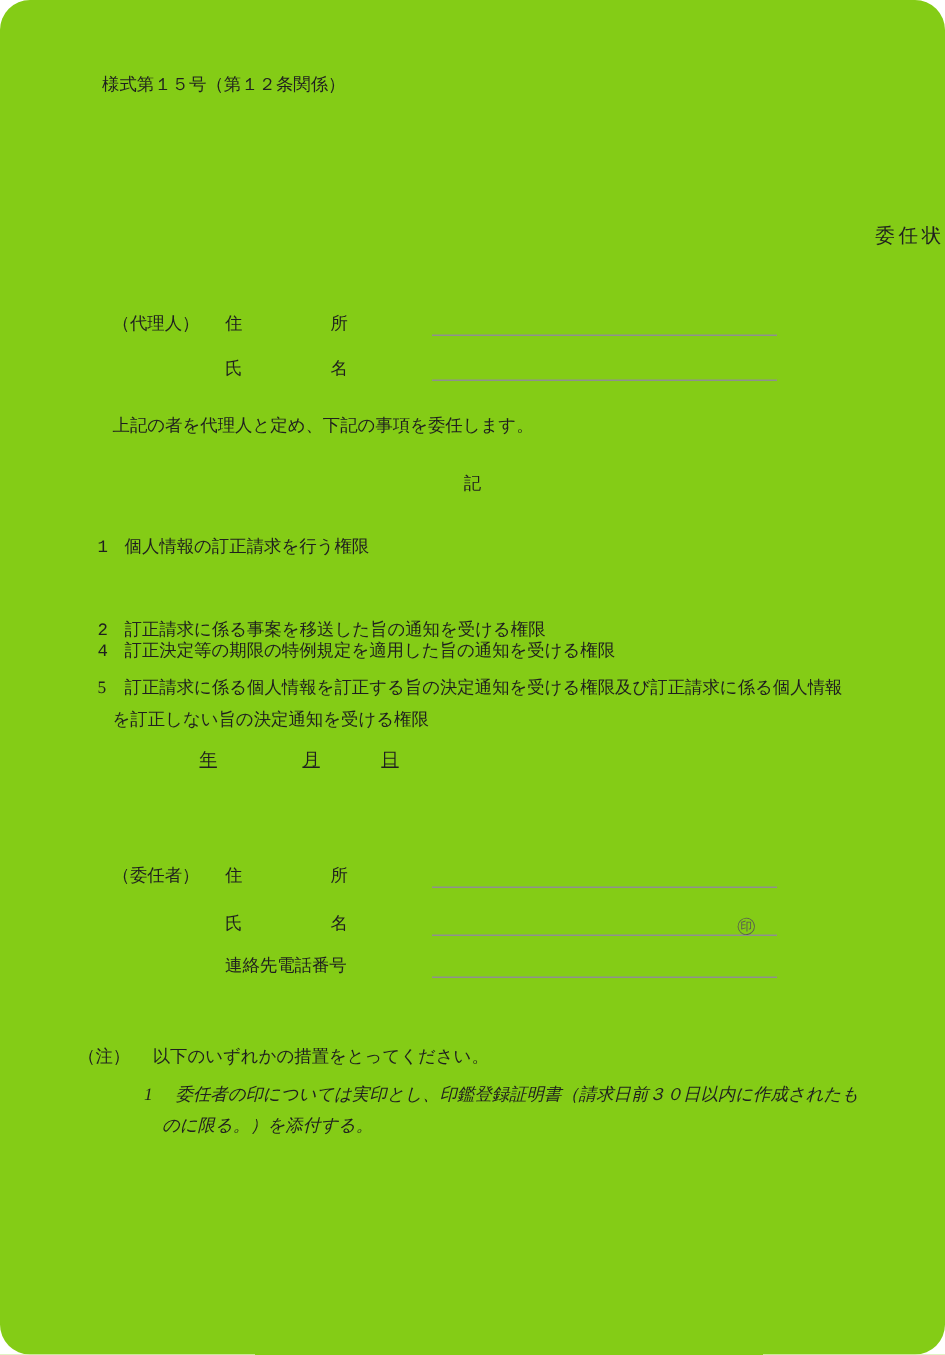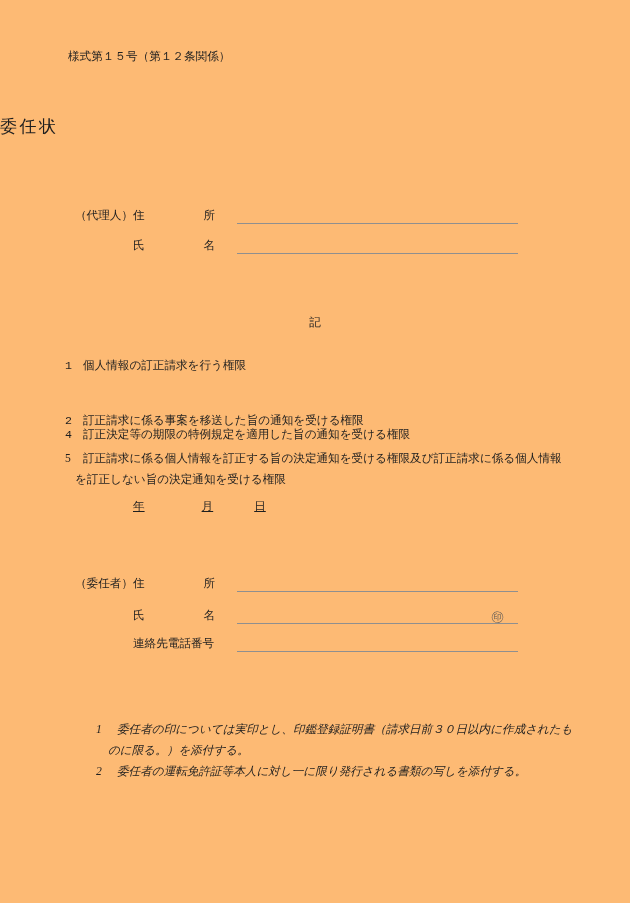--- a/index.html
+++ b/index.html
@@ -1,34 +1,35 @@
 <!DOCTYPE html>
 <html lang="ja"><head>
 <meta charset="utf-8">
 <style>
   html,body { margin:0; padding:0; background:#ffffff; }
   .page {
     position:relative;
     width:630px; height:903px;
-    background:#fdba74;
+    background:#84cc16;
     font-family:"Liberation Serif","DejaVu Serif",serif;
     color:#1f1f1f;
     font-size:11.6px;
     line-height:1.35;
     overflow:hidden;
+    border-radius:20px;
   }
   .abs { position:absolute; }
 
   #form-number { left:68px; top:49px; }
   #purpose-note { right:70px; top:89px; }
-  #doc-title { left:0; right:0; top:116px; text-align:left; font-size:17px; letter-spacing:2.5px; }
+  #doc-title { left:0; right:0; top:148px; text-align:right; font-size:13px; letter-spacing:2.5px; }
 
   .field-row {
     position:absolute; left:75px; width:443px; height:20px;
-    display:flex; align-items:flex-end;
+    display:flex; align-items:flex-end;gap:17px;
   }
   .party { width:58px; white-space:nowrap; }
   .fname { width:82px; display:flex; justify-content:space-between; white-space:nowrap; }
   .fgap  { width:22px; }
   .uline { flex:1; border-bottom:1.5px solid #8f8f8f; height:19px; position:relative; }
 
   #agent-address-row { top:204px; }
   #agent-name-row    { top:234px; }
 
   #declaration { left:75px; top:276px; }
@@ -87,20 +88,21 @@
   <div class="field-row" id="agent-name-row">
     <span class="party"></span>
     <span class="fname">
       <span>氏</span>
       <span>名</span>
     </span>
     <span class="fgap"></span>
     <span class="uline"></span>
   </div>
 
+  <div class="abs" id="declaration">上記の者を代理人と定め、下記の事項を委任します。</div>
 
   <div class="abs" id="list-heading">記</div>
 
   <div class="ditem" id="ditem-1">
     <span class="num">1</span><span>個人情報の訂正請求を行う権限</span>
   </div>
   <div class="ditem" id="ditem-2">
     <span class="num">2</span><span>訂正請求に係る事案を移送した旨の通知を受ける権限</span>
   </div>
   <div class="ditem" id="ditem-4">
@@ -138,22 +140,22 @@
 
   <div class="field-row" id="principal-phone-row">
     <span class="party"></span>
     <span class="fname">
       <span>連絡先電話番号</span>
     </span>
     <span class="fgap"></span>
     <span class="uline"></span>
   </div>
 
+  <div class="abs" id="notes-header">
+    <span>（注）</span><span class="intro">以下のいずれかの措置をとってください。</span>
+  </div>
 
   <div class="note-item" id="note-1">
     <span class="nnum">1</span><span>委任者の印については実印とし、印鑑登録証明書（請求日前３０日以内に作成されたものに限る。）を添付する。</span>
   </div>
 
-  <div class="note-item" id="note-2">
-    <span class="nnum">2</span><span>委任者の運転免許証等本人に対し一に限り発行される書類の写しを添付する。</span>
-  </div>
 
 </div>
 
 </body></html>

